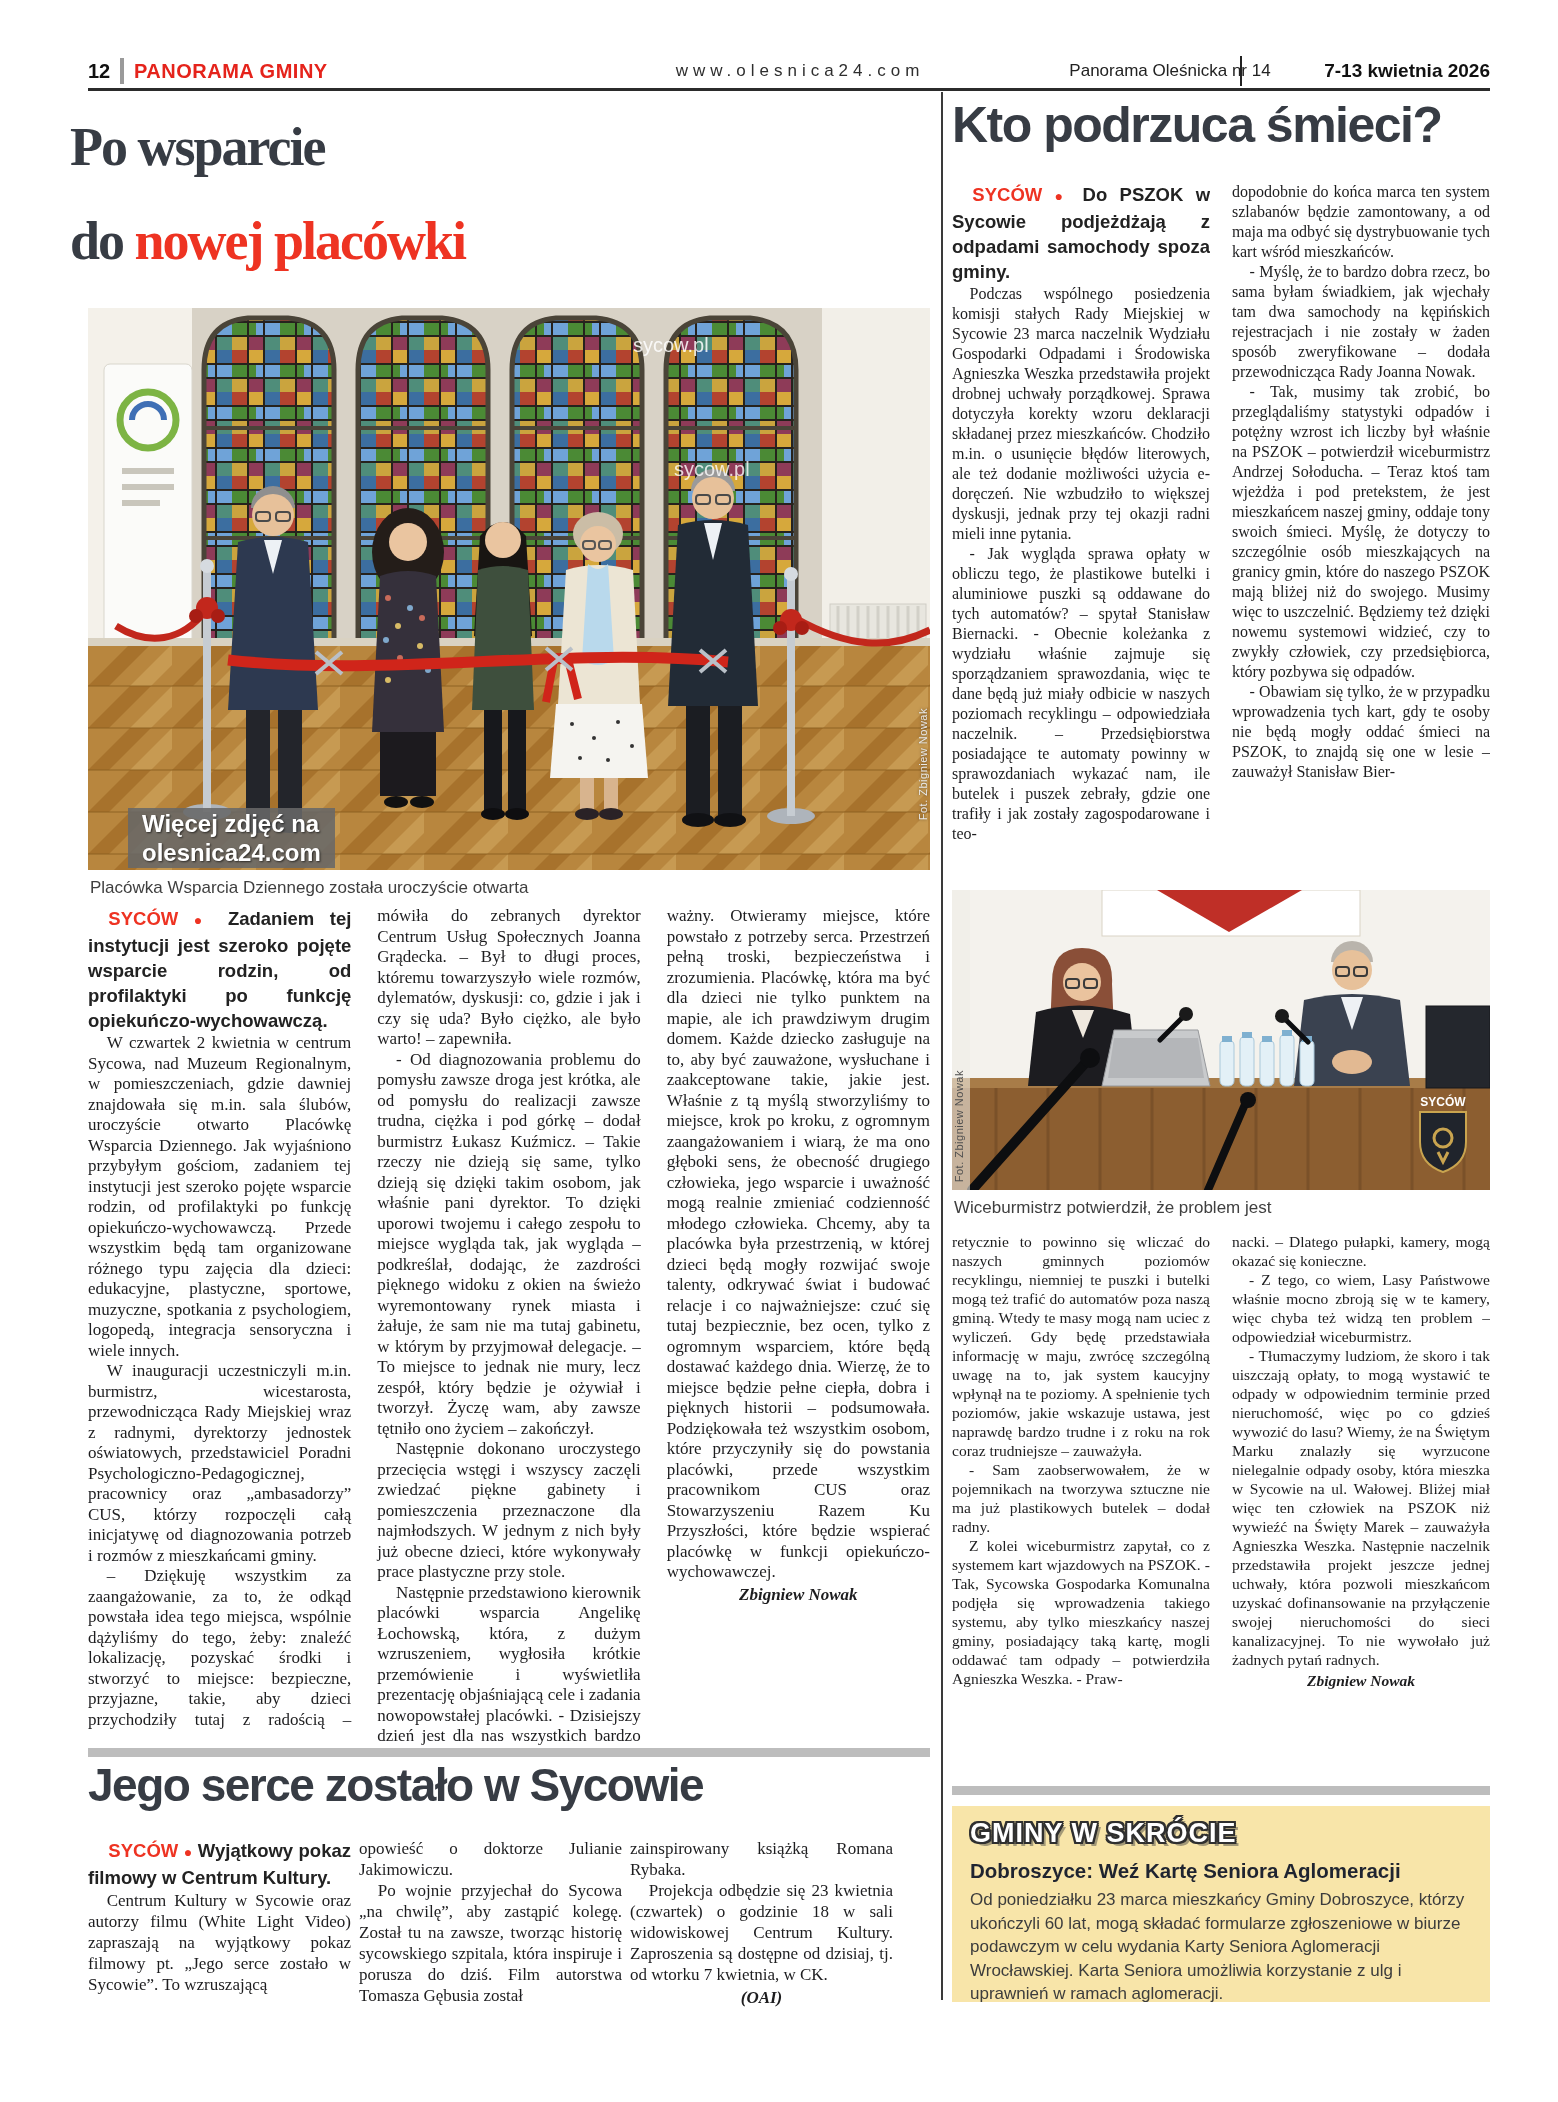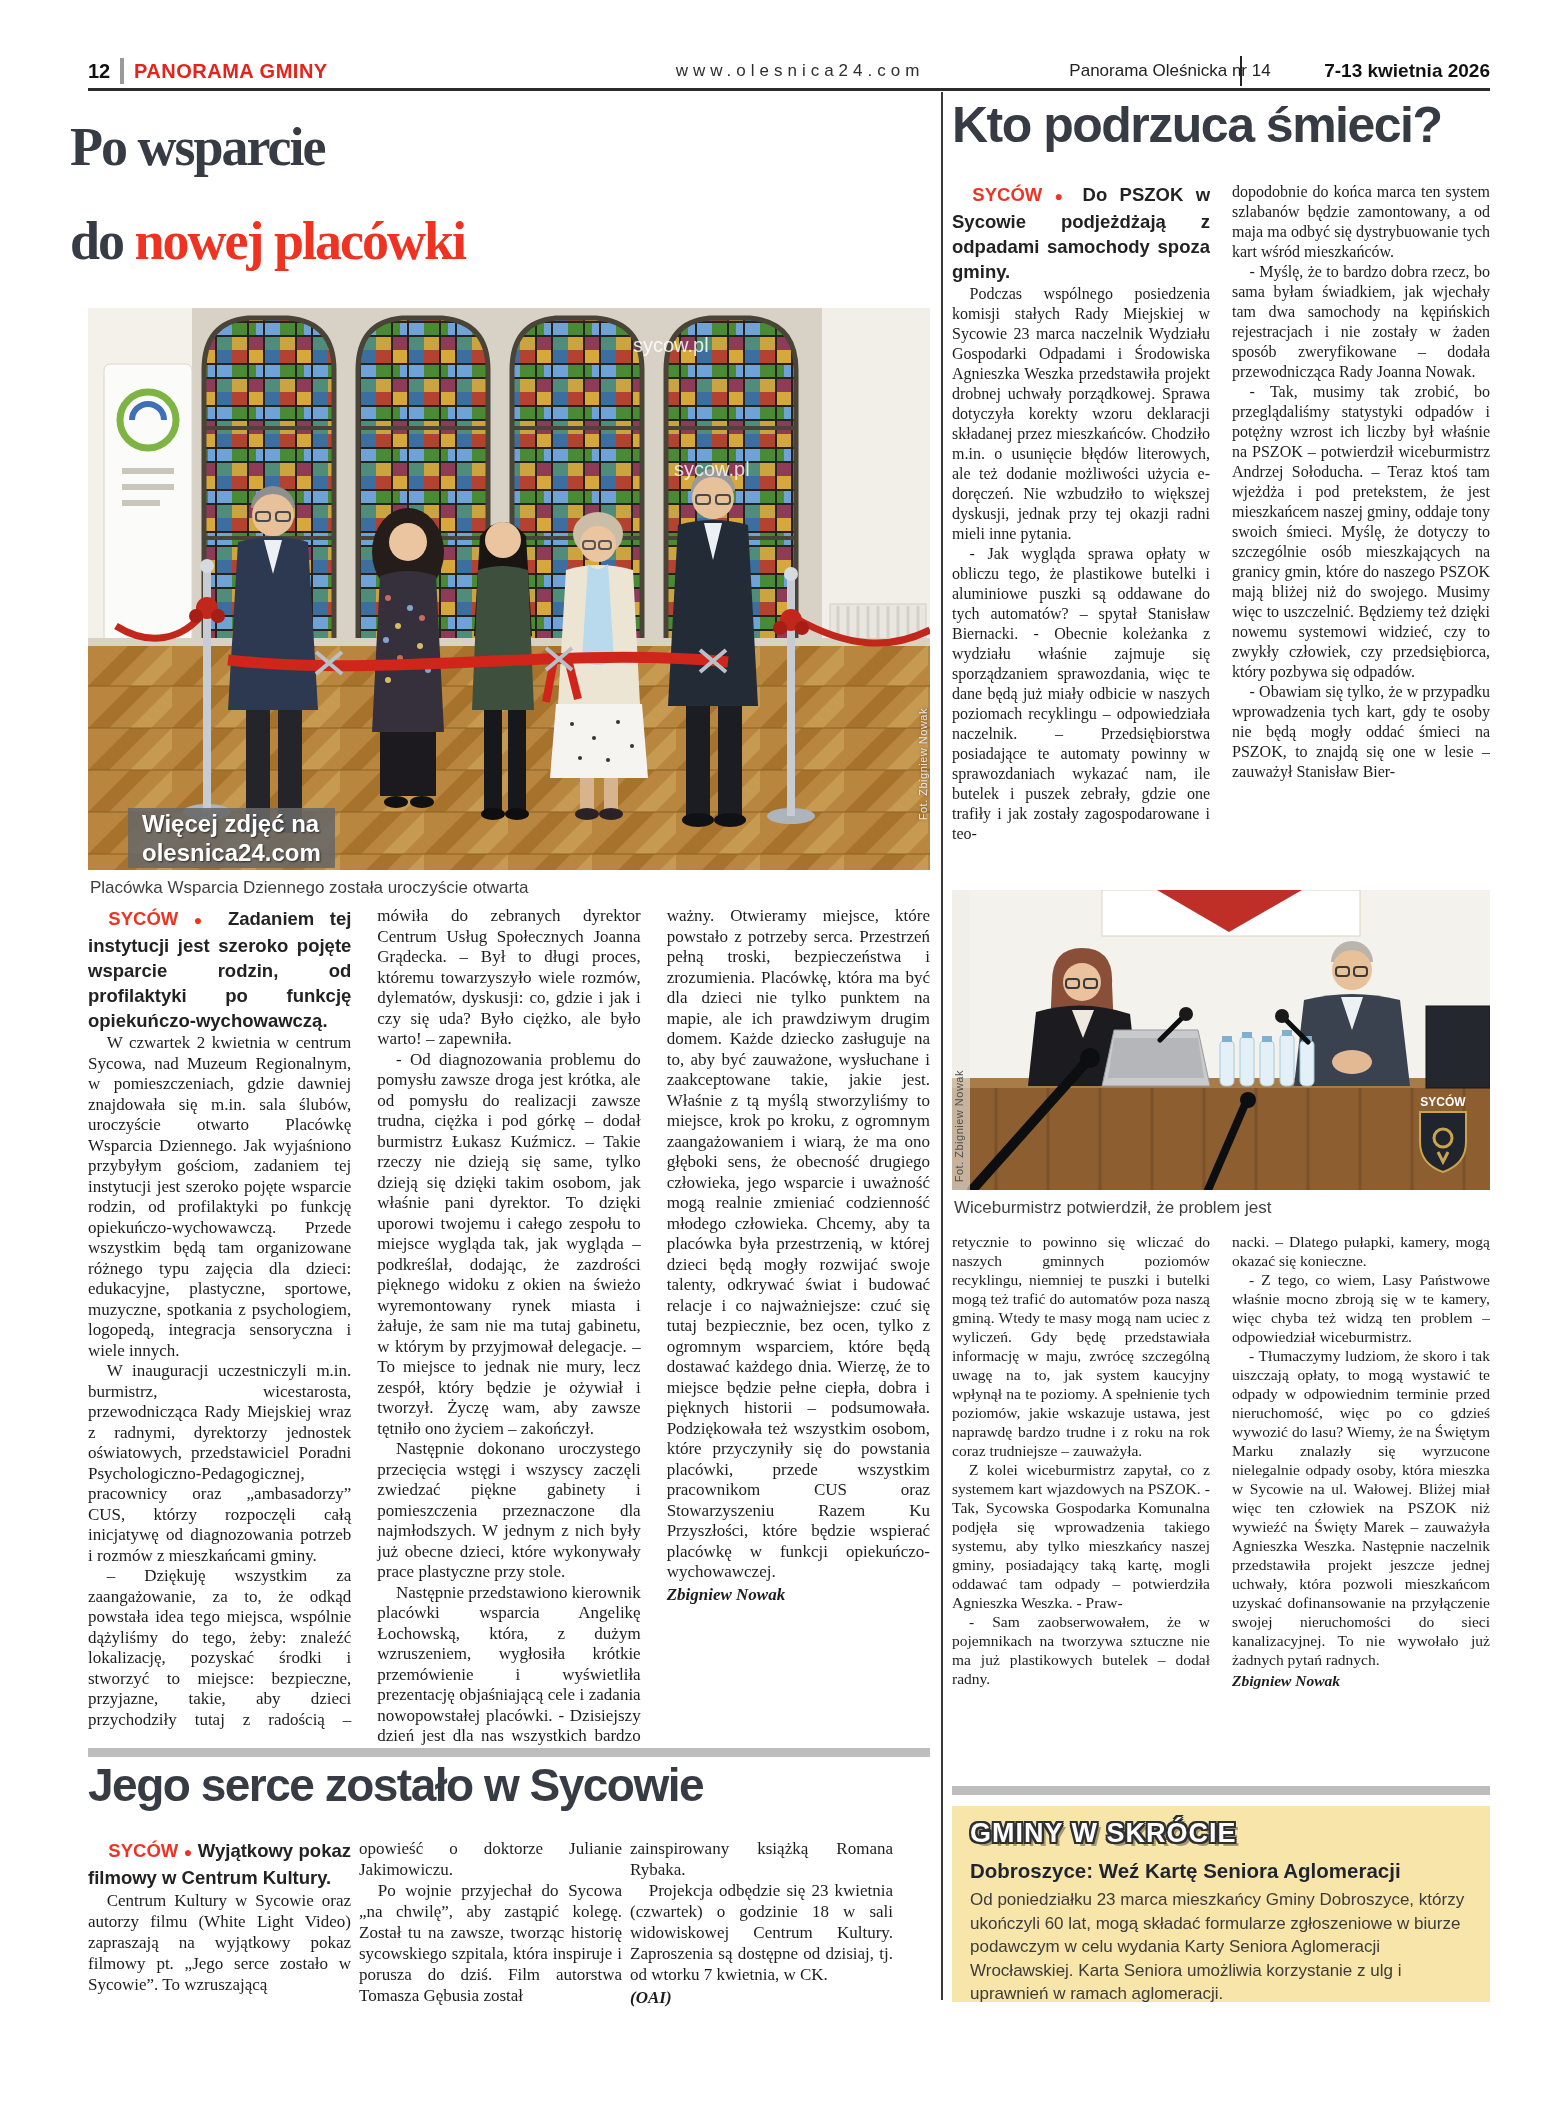--- a/index.html
+++ b/index.html
@@ -42,21 +42,21 @@
   .cap-main{left:90px;top:878px;width:840px;}
   .cap-right{left:954px;top:1198px;width:536px;}
 
   
   .lead{font-family:"Liberation Sans",sans-serif;font-weight:bold;font-size:18.5px;line-height:25px;
         color:#222;margin:0 0 12px 0;text-align:left;}
   .lead .tag{color:#ee3322;}
   .lead .dot{color:#ee3322;font-size:14px;}
   .bodytext p{margin:0;text-indent:1.1em;text-align:justify;}
   .bodytext p.cont{text-indent:0;}
-  .sig{display:block;text-align:left;font-style:italic;font-weight:bold;margin-top:2px;}
+  .sig{display:block;text-align:center;font-style:italic;font-weight:bold;margin-top:2px;}
   .main-body{position:absolute;left:88px;top:906px;width:842px;height:842px;
              column-count:3;column-gap:26px;column-fill:auto;
              font-size:17px;line-height:20.5px;overflow:hidden;}
   .cols{position:absolute;display:flex;}
   .col{overflow:hidden;}
   .rt-top{left:952px;top:182px;width:538px;height:704px;}
   .rt-top .col{width:258px;height:704px;font-size:16px;line-height:20px;}
   .rt-top .col + .col{margin-left:22px;}
   .rt-bot{left:952px;top:1232px;width:538px;height:542px;}
   .rt-bot .col{width:258px;height:542px;font-size:15.5px;line-height:19px;}
@@ -376,22 +376,22 @@
       </g>
       <rect x="0" y="0" width="18" height="300" fill="#efece6" opacity=".6"></rect>
     </svg>
     <div class="vcredit left">Fot. Zbigniew Nowak</div>
   </div>
   <div class="caption cap-right">Wiceburmistrz potwierdził, że problem jest</div>
 
   <div class="cols rt-bot">
     <div class="col bodytext">
         <p class="cont">retycznie to powinno się wliczać do naszych gminnych poziomów recyklingu, niemniej te puszki i butelki mogą też trafić do automatów poza naszą gminą. Wtedy te masy mogą nam uciec z wyliczeń. Gdy będę przedstawiała informację w maju, zwrócę szczególną uwagę na to, jak system kaucyjny wpłynął na te poziomy. A spełnienie tych poziomów, jakie wskazuje ustawa, jest naprawdę bardzo trudne i z roku na rok coraz trudniejsze – zauważyła.</p>
+        <p>- Sam zaobserwowałem, że w pojemnikach na tworzywa sztuczne nie ma już plastikowych butelek – dodał radny.</p>
         <p>Z kolei wiceburmistrz zapytał, co z systemem kart wjazdowych na PSZOK. - Tak, Sycowska Gospodarka Komunalna podjęła się wprowadzenia takiego systemu, aby tylko mieszkańcy naszej gminy, posiadający taką kartę, mogli oddawać tam odpady – potwierdziła Agnieszka Weszka. - Praw-</p>
-        <p>- Sam zaobserwowałem, że w pojemnikach na tworzywa sztuczne nie ma już plastikowych butelek – dodał radny.</p>
       </div>
     <div class="col bodytext">
 
     <p class="cont">nacki. – Dlatego pułapki, kamery, mogą okazać się konieczne.</p>
         <p>- Z tego, co wiem, Lasy Państwowe właśnie mocno zbroją się w te kamery, więc chyba też widzą ten problem – odpowiedział wiceburmistrz.</p>
         <p>- Tłumaczymy ludziom, że skoro i tak uiszczają opłaty, to mogą wystawić te odpady w odpowiednim terminie przed nieruchomość, więc po co gdzieś wywozić do lasu? Wiemy, że na Świętym Marku znalazły się wyrzucone nielegalnie odpady osoby, która mieszka w Sycowie na ul. Wałowej. Bliżej miał więc ten człowiek na PSZOK niż wywieźć na Święty Marek – zauważyła Agnieszka Weszka. Następnie naczelnik przedstawiła projekt jeszcze jednej uchwały, która pozwoli mieszkańcom uzyskać dofinansowanie na przyłączenie swojej nieruchomości do sieci kanalizacyjnej. To nie wywołało już żadnych pytań radnych.</p>
         <span class="sig">Zbigniew Nowak</span>
       </div>
   </div>
 

